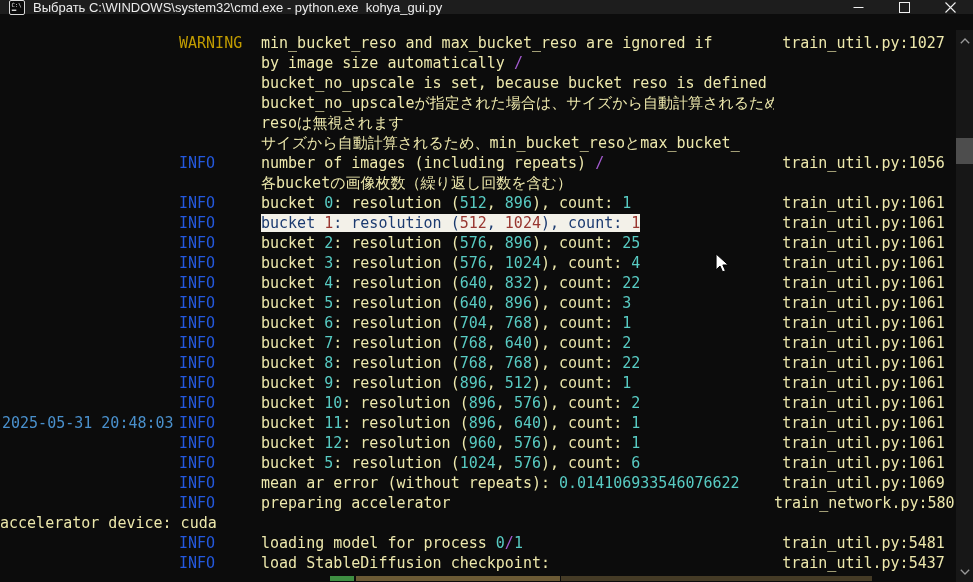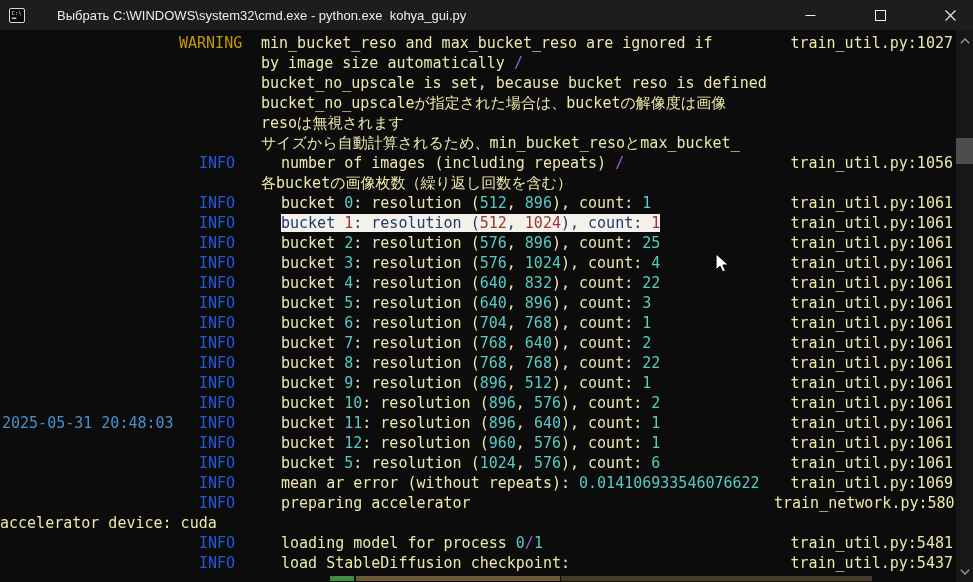--- a/index.html
+++ b/index.html
@@ -1,39 +1,39 @@
 <!DOCTYPE html>
 <html style="--bg: #0C0C0C; --titlebar: #1D1D1D; --title_text: #ECECEC; --msg: #EDE8AC; --num: #58CBC3; --op: #A45BD0; --warn: #C19C00; --info: #2458DC; --time: #4A90CC; --sel_bg: #F3F1E9; --sel_msg: #1B3A70; --sel_num: #993630; --scroll_track: #171717; --scroll_thumb: #4D4D4D; --scroll_arrow: #9A9A9A;"><head>
 <meta charset="utf-8">
 <style>
   html,body{margin:0;padding:0;background:#000;}
   #window{position:relative;width:973px;height:582px;overflow:hidden;
           font-family:"DejaVu Sans Mono",monospace;background:var(--bg,#0c0c0c);}
   
-  #titlebar{position:absolute;left:0;top:0;width:973px;height:30px;
-            background:var(--titlebar,#1d1d1d);display:flex;align-items:center;gap:24px;}
+  #titlebar{position:absolute;left:0;top:0;width:973px;height:14px;
+            background:var(--titlebar,#1d1d1d);display:flex;align-items:center;}
   #app-icon{width:16px;height:15px;margin-left:9px;flex:none;}
   #window-title{flex:1;margin-left:8px;color:var(--title_text,#ececec);
                 font-family:"Liberation Sans",sans-serif;font-size:13px;
                 white-space:pre;overflow:hidden;}
   .win-btn{width:46px;height:30px;flex:none;display:flex;align-items:center;justify-content:center;}
   
   #console{position:absolute;left:0;top:30px;width:956px;height:552px;
            padding-top:3px;box-sizing:border-box;overflow:hidden;
            font-size:15px;line-height:20px;}
   .row{display:flex;height:20px;white-space:pre;overflow:hidden;}
   .col{display:block;}
   .time{width:179px;flex:none;box-sizing:border-box;padding-left:2px;
         color:var(--time,#4a90cc);overflow:hidden;}
   .level{width:82px;flex:none;overflow:hidden;}
   .level.warn{color:var(--warn,#c19c00);}
-  .level.info{color:var(--info,#2458dc);margin-left:20px;}
+  .level.info{color:var(--info,#2458dc);}
   .msg{flex:1;overflow:hidden;}
   .file{width:182px;flex:none;box-sizing:border-box;padding-right:3px;
-        text-align:right;color:var(--msg,#ede8ac);overflow:hidden;}
+        text-align:center;color:var(--msg,#ede8ac);overflow:hidden;}
   .c-m{color:var(--msg,#ede8ac);}
   .c-n{color:var(--num,#58cbc3);}
   .c-o{color:var(--op,#a45bd0);}
   .msg.sel .c-m{color:var(--sel_msg,#1b3a70);background:var(--sel_bg,#f3f1e9);}
   .msg.sel .c-n{color:var(--sel_num,#993630);background:var(--sel_bg,#f3f1e9);}
   .full-msg{color:var(--msg,#ede8ac);white-space:pre;}
   .clip-block{position:absolute;height:5px;top:546px;}
   
   #scrollbar{position:absolute;right:0;top:30px;width:17px;height:552px;
              background:var(--scroll_track,#171717);}
@@ -91,21 +91,21 @@
     </div>
         <div class="row">
       <span class="col time"></span>
       <span class="col level"></span>
       <span class="col msg"><span class="c-m">bucket_no_upscale is set, because bucket reso is defined</span></span>
       <span class="col file"></span>
     </div>
         <div class="row">
       <span class="col time"></span>
       <span class="col level"></span>
-      <span class="col msg"><span class="c-m">bucket_no_upscaleが指定された場合は、bucketの解像度は画像</span></span>
+      <span class="col msg"><span class="c-m">bucket_no_upscaleが指定された場合は、サイズから自動計算されるため</span></span>
       <span class="col file"></span>
     </div>
         <div class="row">
       <span class="col time"></span>
       <span class="col level"></span>
       <span class="col msg"><span class="c-m">resoは無視されます</span></span>
       <span class="col file"></span>
     </div>
         <div class="row">
       <span class="col time"></span>

